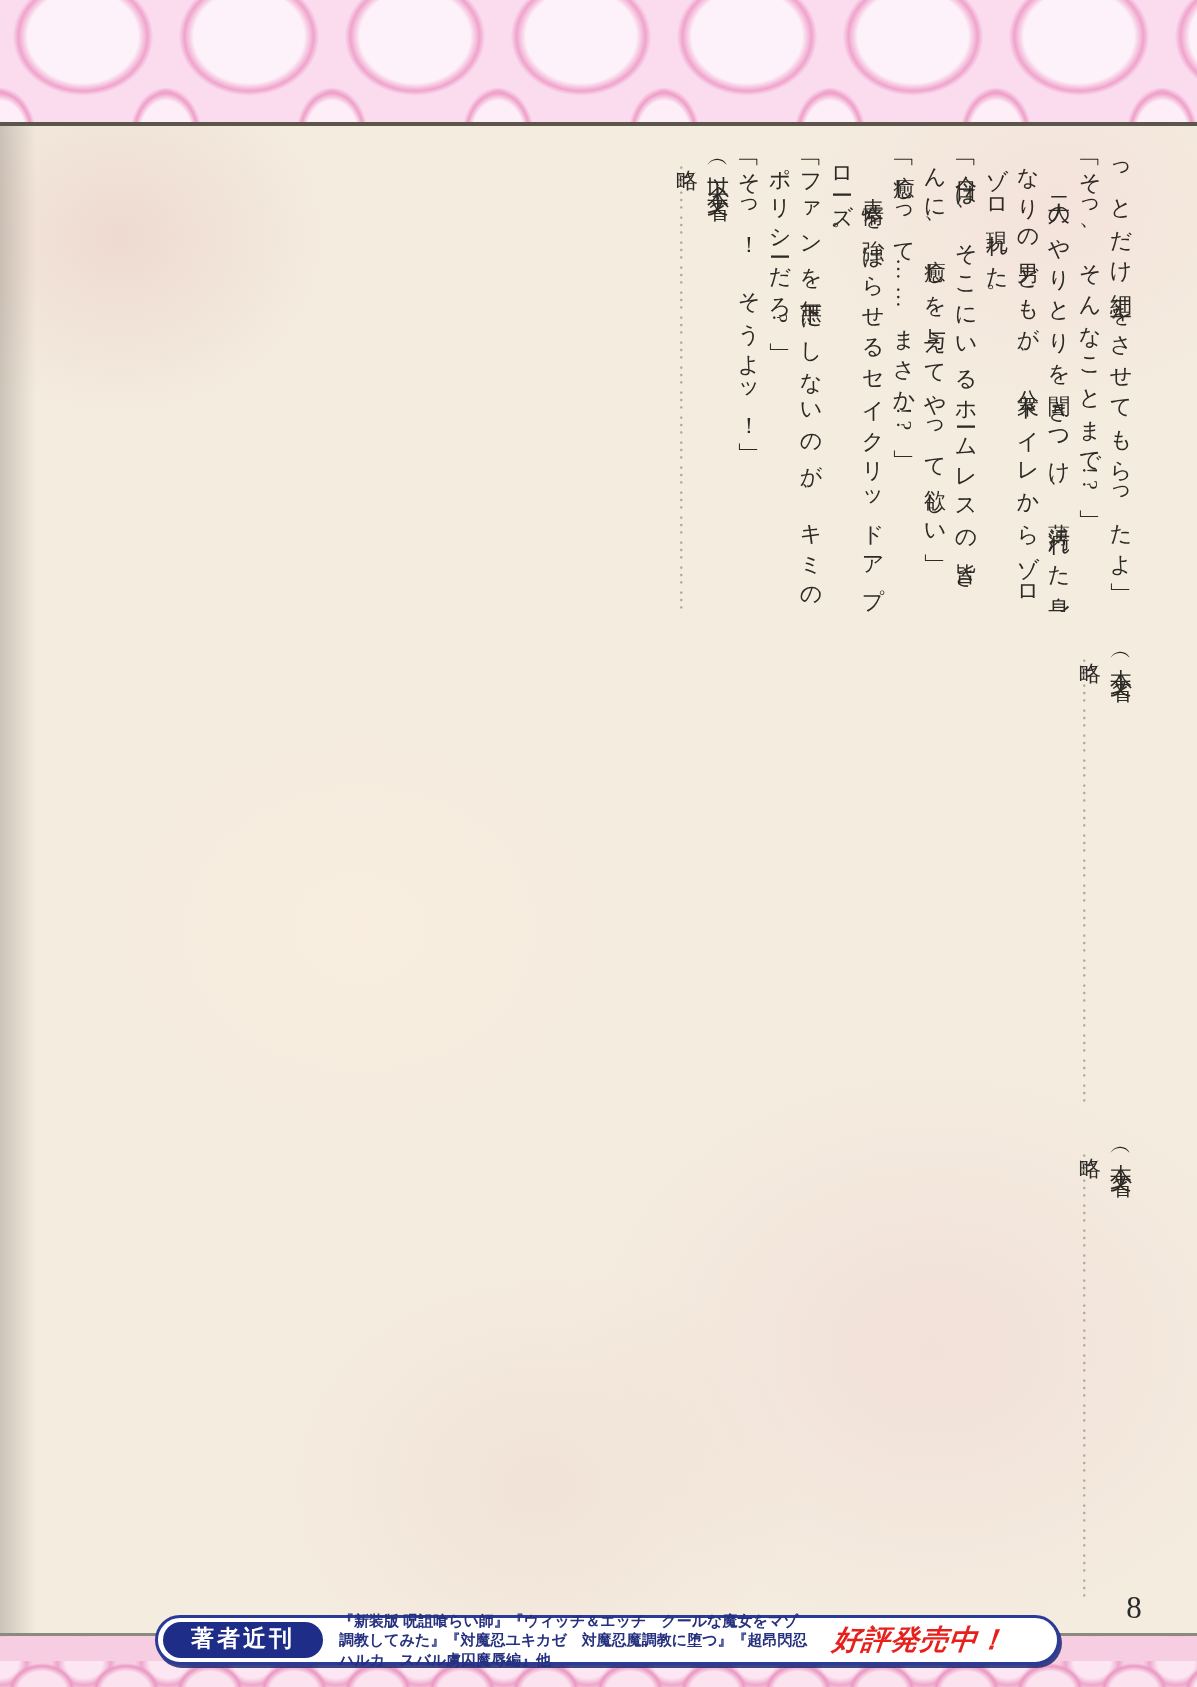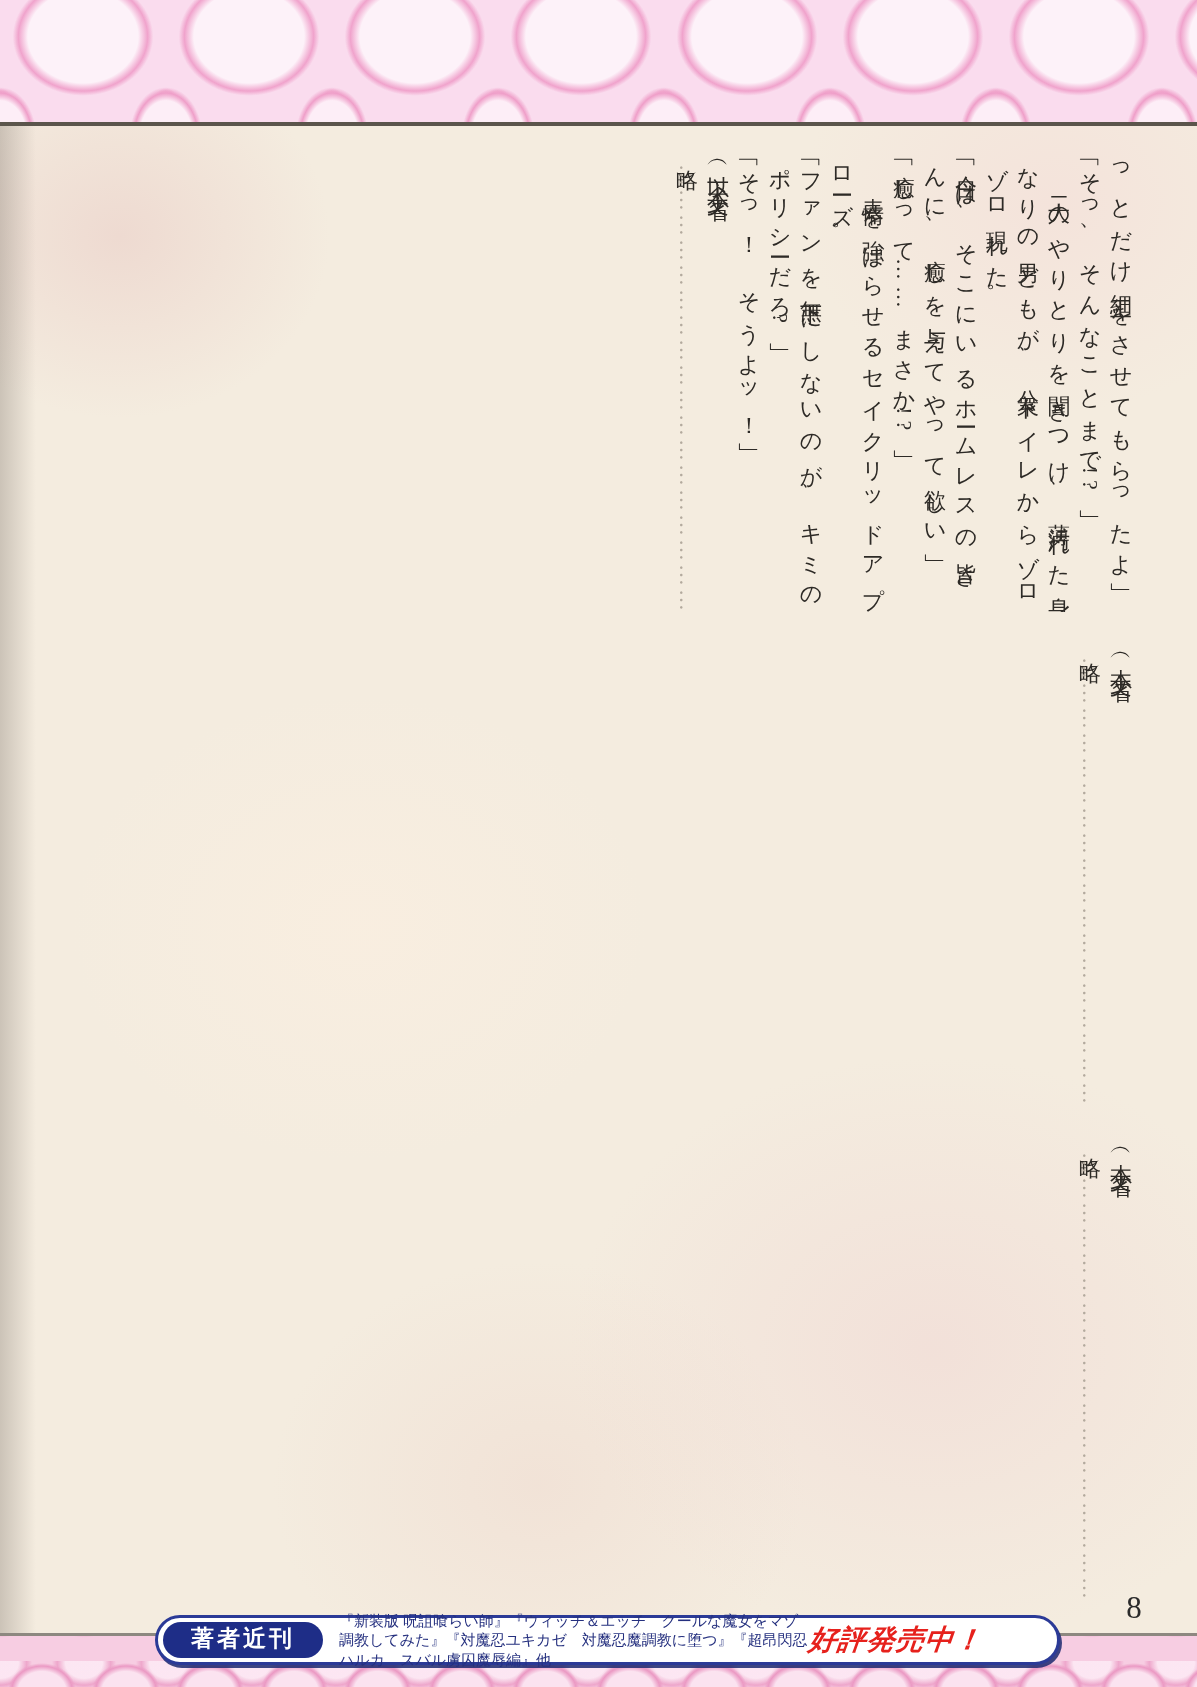--- a/index.html
+++ b/index.html
@@ -67,22 +67,22 @@
     display:flex;align-items:center;z-index:5;box-sizing:border-box;
     font-family:"Liberation Sans","DejaVu Sans",sans-serif;
   }
   .workbar-label{
     margin-left:5px;flex:0 0 auto;
     background:#1e2d87;color:#ffffff;border-radius:19px;
     padding:3px 28px 5px 28px;font-size:23px;font-weight:bold;letter-spacing:3px;
     line-height:1.2;
   }
   .workbar-titles{
-    flex:1 1 auto;margin:0 0 0 16px;max-width:470px;
-    font-size:15px;font-weight:normal;color:#25307f;line-height:1.3;
+    flex:1 1 auto;margin:0 24px 0 16px;max-width:470px;
+    font-size:15px;font-weight:bold;color:#25307f;line-height:1.3;
   }
   .workbar-promo{
     flex:0 0 auto;margin-right:22px;white-space:nowrap;
     font-size:28px;font-weight:bold;font-style:italic;color:#e6211c;
     transform:skewX(-6deg);letter-spacing:1px;
   }
 </style>
 </head>
 <body>
 

